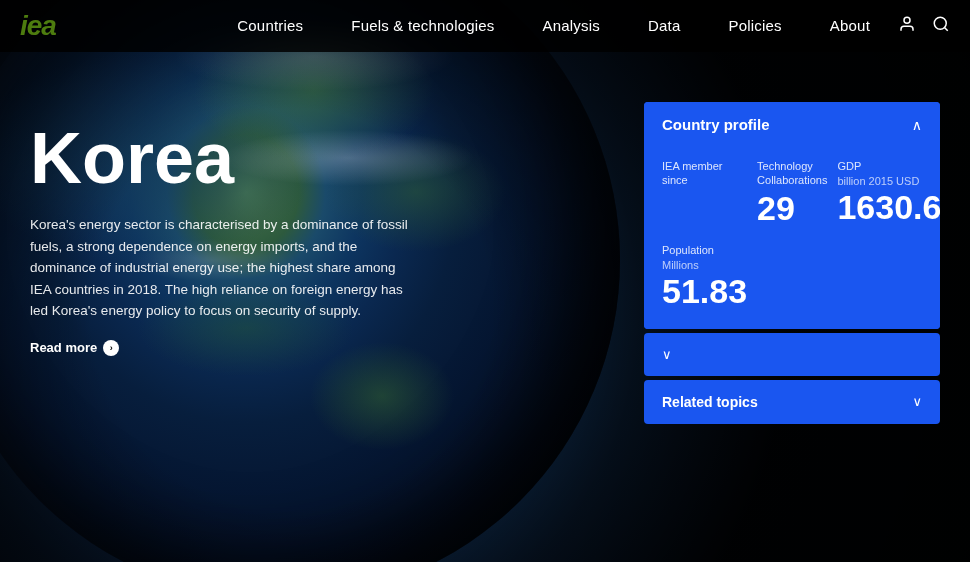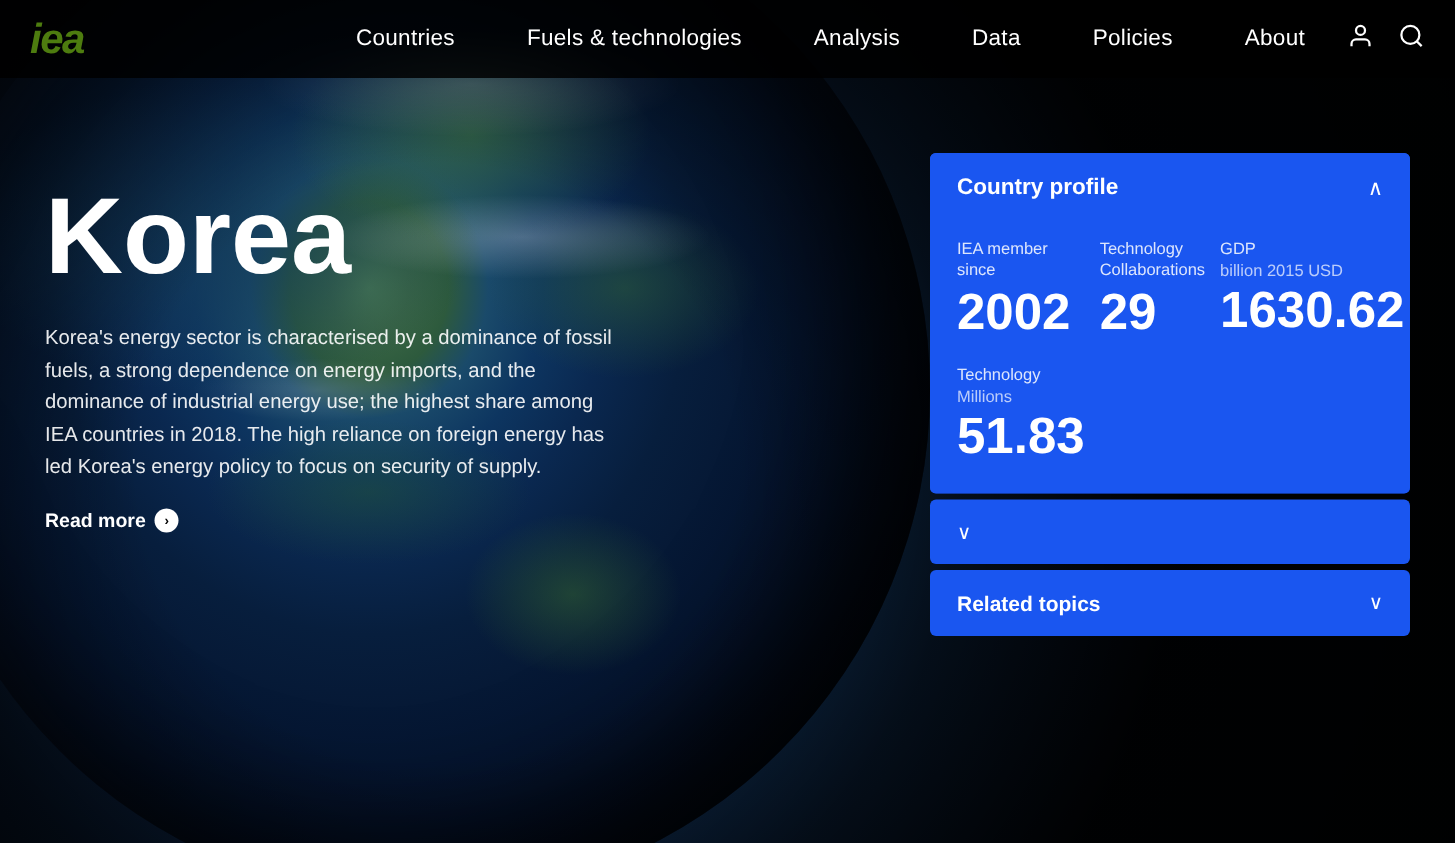--- a/index.html
+++ b/index.html
@@ -198,21 +198,21 @@
       display: inline-flex;
       align-items: center;
       justify-content: center;
       color: #000;
       font-size: 9px;
       font-weight: 900;
     }
 
     
     .right-panel {
-      width: 320px;
+      width: 296px;
       margin-left: auto;
       margin-top: 10px;
     }
 
     
     .country-profile-card {
       background: #1a56f0;
       border-radius: 4px;
       overflow: hidden;
       margin-bottom: 4px;
@@ -349,33 +349,32 @@
 
     <div class="country-profile-card">
       <div class="card-header">
         <span class="card-header-title">Country profile</span>
         <span class="card-chevron">∧</span>
       </div>
       <div class="card-body">
         <div class="stats-grid">
         <div class="stat-item">
               <div class="stat-label">IEA member since</div>
-              <div class="stat-value">2002</div>
             </div>
             <div class="stat-item">
               <div class="stat-label">Technology Collaborations</div>
               <div class="stat-value">29</div>
             </div>
             <div class="stat-item">
               <div class="stat-label">GDP</div>
               <div class="stat-sublabel">billion 2015 USD</div>
               <div class="stat-value">1630.62</div>
             </div>
             <div class="stat-item">
-              <div class="stat-label">Technology</div>
+              <div class="stat-label">Population</div>
               <div class="stat-sublabel">Millions</div>
               <div class="stat-value">51.83</div>
             </div>
           </div>
       </div>
     </div>
 
     <div class="accordion-item">
       <div class="accordion-header">
         <span class="accordion-chevron">∨</span>

